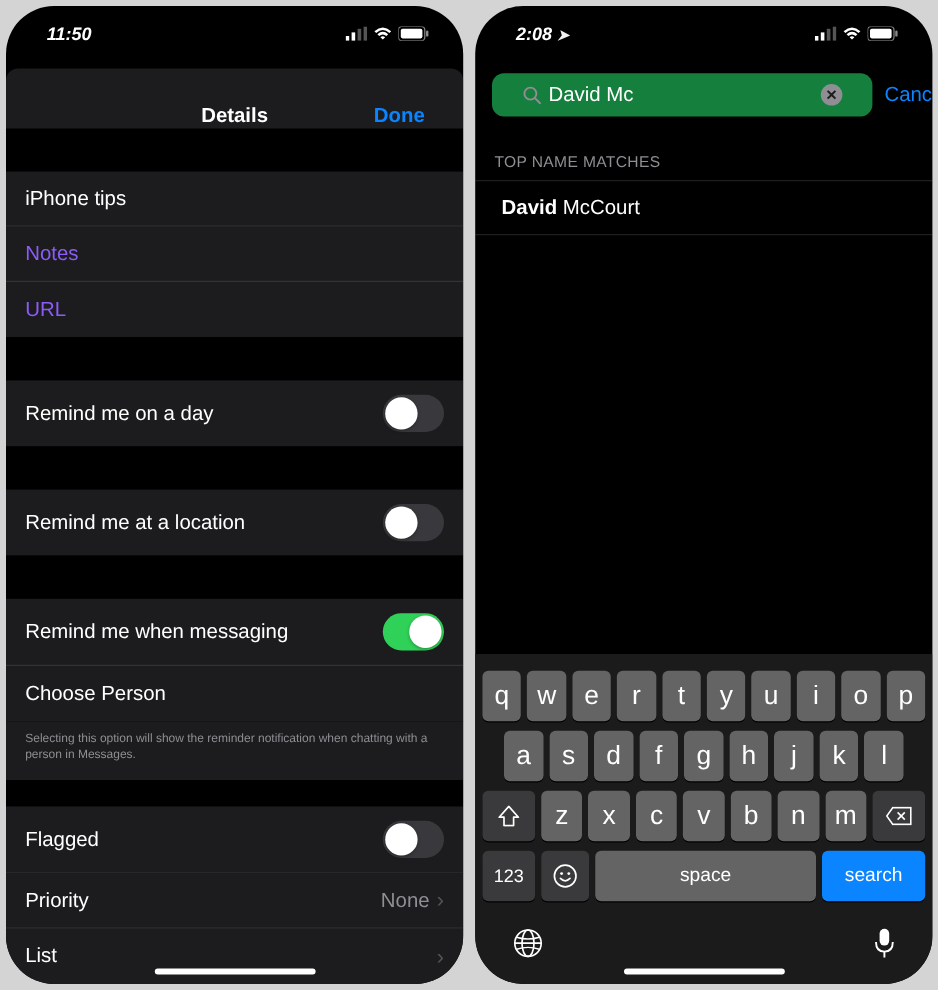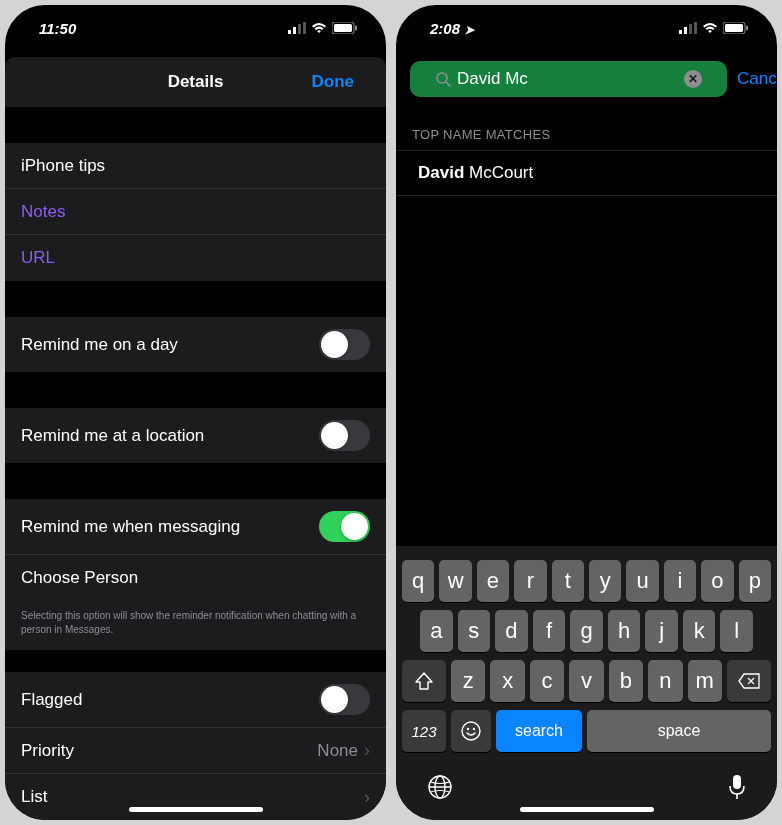--- a/index.html
+++ b/index.html
@@ -37,21 +37,21 @@
   .status-right svg { display:block; }
   .nav-arrow { font-size: 12px; opacity: 0.95; }
 
   
   .modal-header {
     background: #1c1c1e;
     border-radius: 10px 10px 0 0;
     margin-top: 6px;
     height: 50px;
     display: flex;
-    align-items: center;
+    align-items: flex-end;
     justify-content: center;
     position: relative;
     font-size: 17px;
     font-weight: 600;
   }
   .modal-header .done {
     position: absolute;
     right: 32px;
     color: #0a84ff;
     font-weight: 600;
@@ -140,21 +140,21 @@
   .key {
     flex:1; background: #646464; border-radius:5px;
     height: 42px; display:flex; align-items:center; justify-content:center;
     font-size: 22px; color:#fff; box-shadow: 0 1px 0 #000;
     min-width: 0;
   }
   .key.func { background: #3a3a3c; font-size: 16px; }
   .key.shift, .key.del { flex: 0 0 44px; }
   .krow.row2 { padding: 0 18px; }
   .bottom-krow { display:flex; gap:5px; margin: 8px 3px; }
-  .key.num { flex: 0 0 44px; background:#3a3a3c; font-size:15px;font-style:italic;}
+  .key.num { flex: 0 0 44px; background:#3a3a3c; font-size:15px;}
   .key.emoji { flex: 0 0 40px; background:#3a3a3c; font-size:20px;}
   .key.space { flex: 1; background:#646464; font-size:16px;}
   .key.search { flex: 0 0 86px; background:#0a84ff; font-size:16px;}
   .kb-bottom {
     display:flex; justify-content:space-between; align-items:center;
     padding: 14px 28px 8px;
     font-size: 24px;
   }
 </style>
 </head>
@@ -340,22 +340,22 @@
     <div class="bottom-krow">
       <div class="key num">123</div>
       <div class="key emoji">
         <svg width="22" height="22" viewBox="0 0 22 22">
             <circle cx="11" cy="11" r="9" fill="none" stroke="#fff" stroke-width="1.4"></circle>
             <circle cx="8" cy="9" r="1.2" fill="#fff"></circle>
             <circle cx="14" cy="9" r="1.2" fill="#fff"></circle>
             <path d="M7 13 Q11 17 15 13" fill="none" stroke="#fff" stroke-width="1.4" stroke-linecap="round"></path>
           </svg>
       </div>
+      <div class="key space">space</div>
       <div class="key search">search</div>
-      <div class="key space">space</div>
     </div>
     <div class="kb-bottom">
       <span>
         <svg width="26" height="26" viewBox="0 0 26 26">
             <circle cx="13" cy="13" r="11" fill="none" stroke="#fff" stroke-width="1.4"></circle>
             <ellipse cx="13" cy="13" rx="5" ry="11" fill="none" stroke="#fff" stroke-width="1.4"></ellipse>
             <line x1="2" y1="13" x2="24" y2="13" stroke="#fff" stroke-width="1.4"></line>
             <path d="M3.5 8 Q13 11 22.5 8" fill="none" stroke="#fff" stroke-width="1.2"></path>
             <path d="M3.5 18 Q13 15 22.5 18" fill="none" stroke="#fff" stroke-width="1.2"></path>
           </svg>

